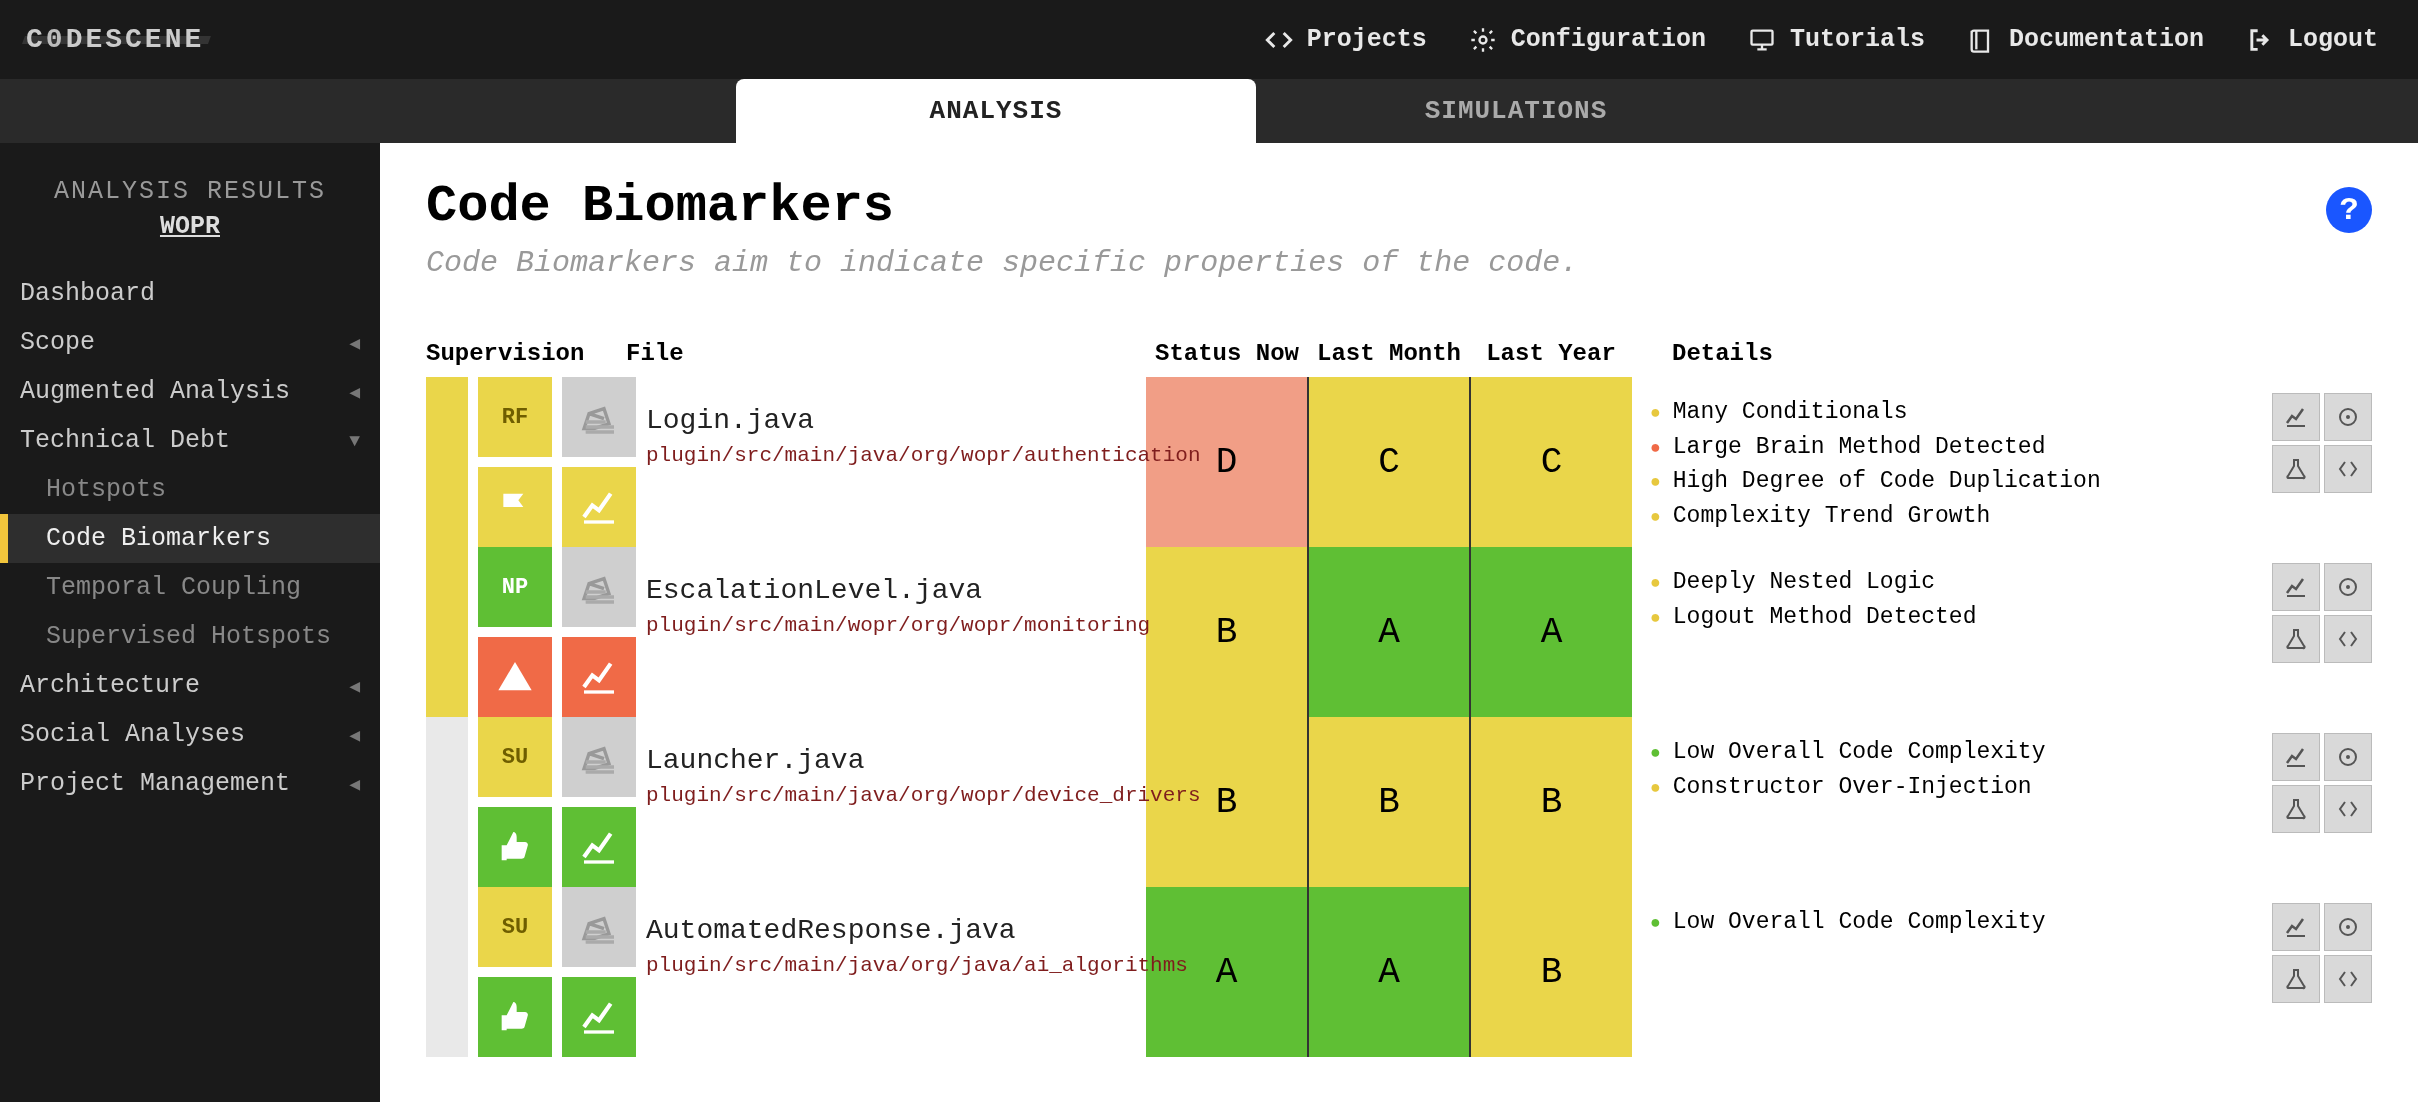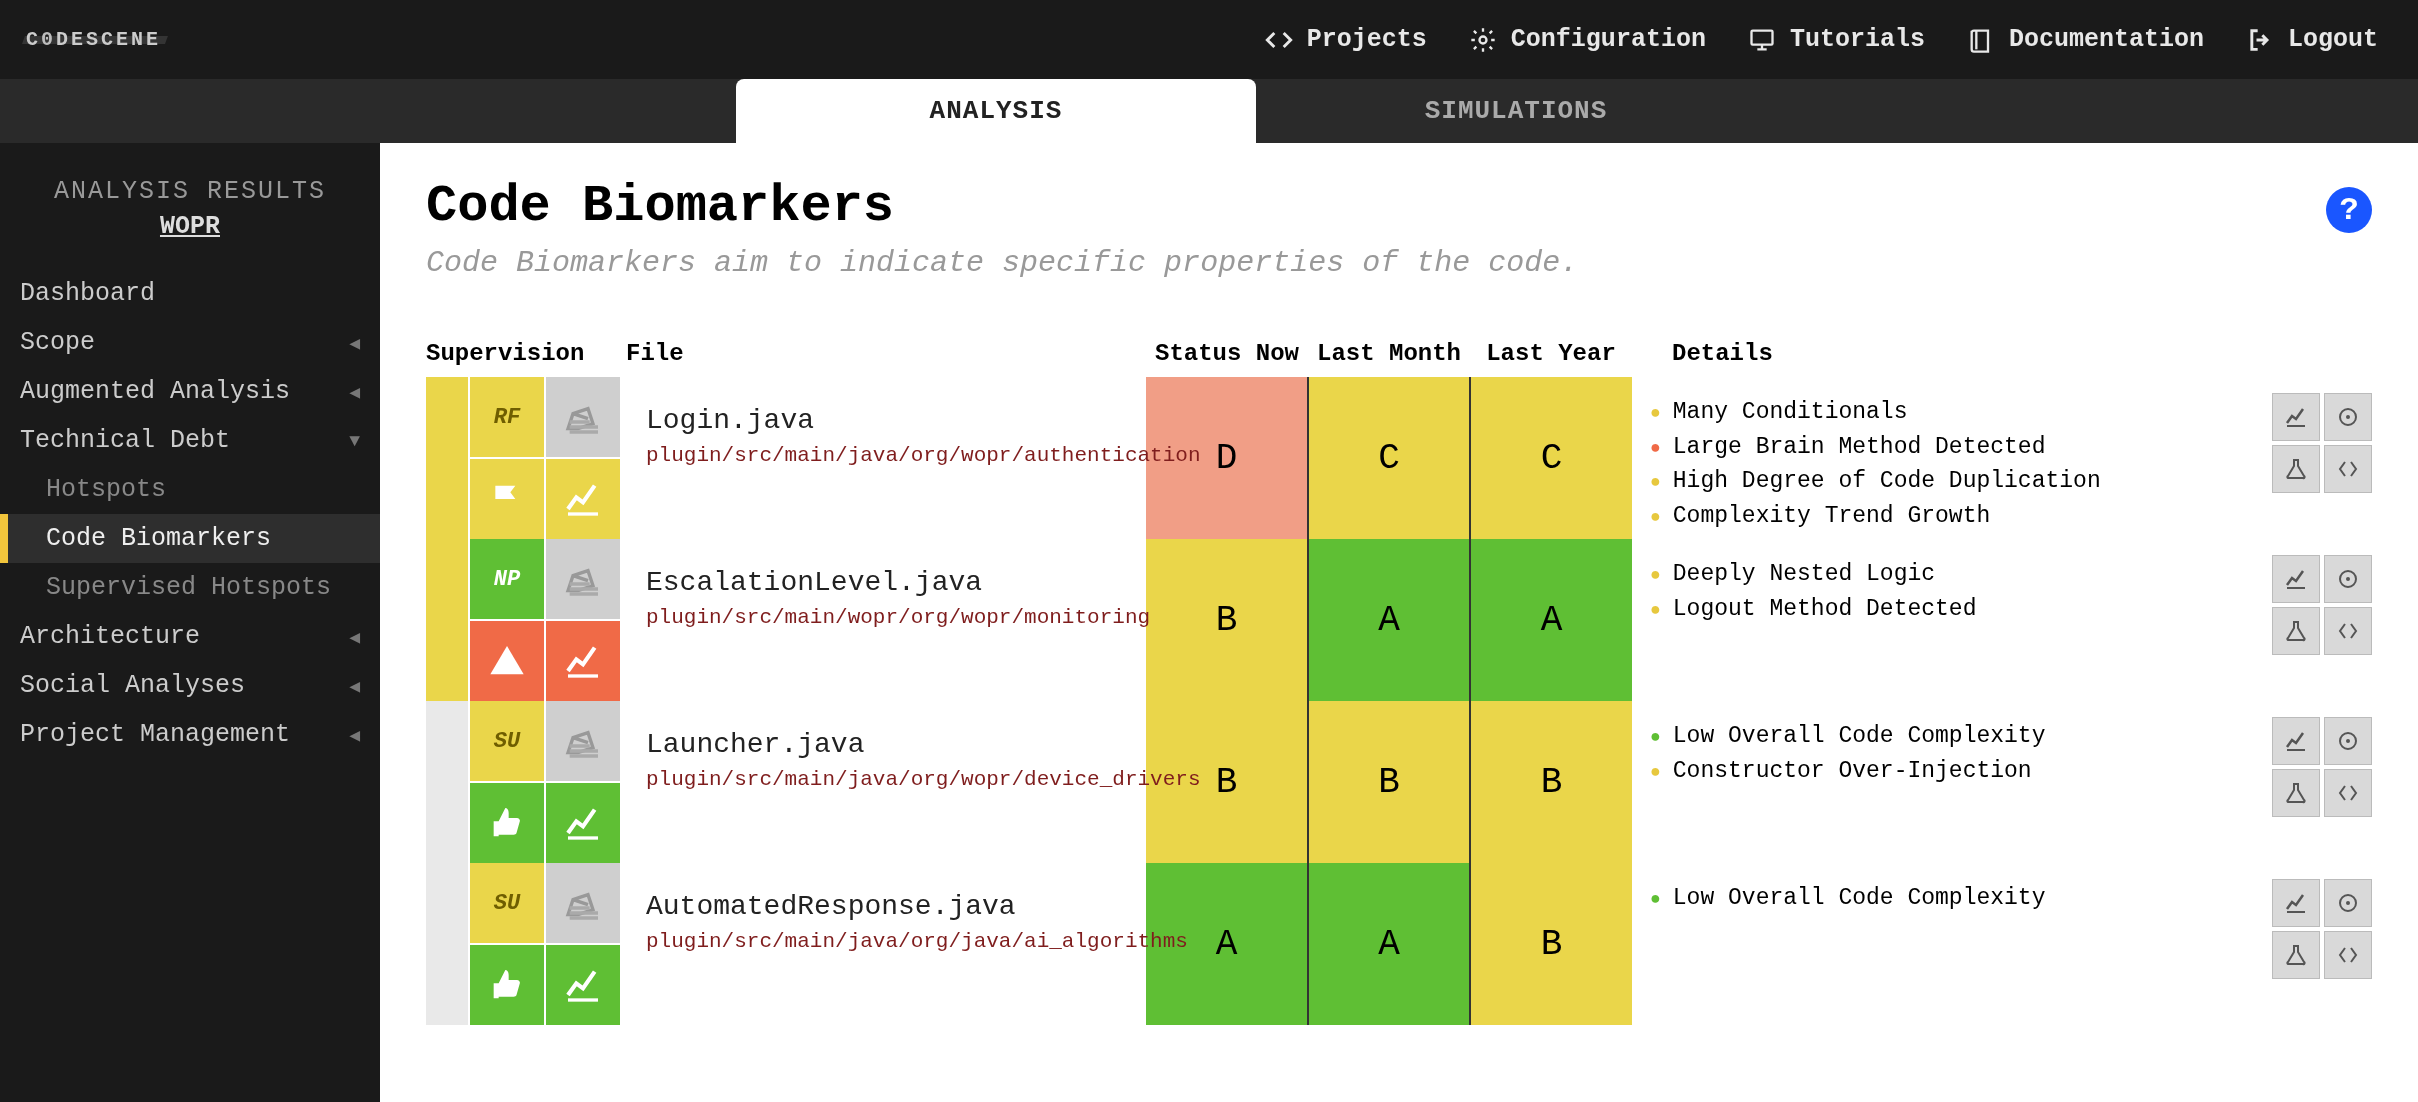--- a/index.html
+++ b/index.html
@@ -12,21 +12,21 @@
 }
 .topbar {
   height: 79px;
   background: #1a1a1a;
   display: flex;
   align-items: center;
   padding: 0 40px 0 26px;
 }
 .logo {
   color: #ccc;
-  font-size: 20px;
+  font-size: 28px;
   letter-spacing: 3px;
   font-weight: bold;
   position: relative;
 }
 .logo .zero { color: #bbb; }
 .logo::after {
   content: "";
   position: absolute;
   left: -4px; right: -4px;
   top: 50%;
@@ -94,21 +94,21 @@
   width: 46px; height: 46px; border-radius: 50%; background: #1a56ff;
   display: flex; align-items: center; justify-content: center;
   color: #fff; font-size: 32px; font-weight: bold; cursor: pointer;
 }
 table { border-collapse: collapse; width: 100%; table-layout: fixed; }
 th { text-align: left; font-size: 24px; font-weight: bold; padding: 10px 0; }
 th.c { text-align: center; }
 td { padding: 0; vertical-align: top; }
 .row { height: 162px; }
 .supcell { width: 190px; padding: 0; }
-.supgrid { display: grid; grid-template-columns: 42px 74px 74px; grid-template-rows: 80px 80px; gap: 2px; font-style: italic; }
+.supgrid { display: grid; grid-template-columns: 42px 74px 74px; grid-template-rows: 80px 80px; gap: 10px; }
 .stripe { grid-row: 1 / span 2; background: #ead64a; }
 .box { display: flex; align-items: center; justify-content: center; font-weight: bold; font-size: 22px; }
 .b-yellow { background: #ead64a; color: #6f5e00; }
 .b-green { background: #5fbf34; color: #fff; }
 .b-red { background: #f06a47; color: #fff; }
 .b-grey { background: #cfcfcf; color: #888; }
 .b-grey svg, .box svg { width: 40px; height: 40px; }
 .stripe.light { background: #e9e9e9; }
 .filecell { padding: 28px 0 0 20px; }
 .filename { font-size: 28px; font-weight: normal; color: #222; }
@@ -192,20 +192,21 @@
         <div class="side-item">
           <span>Augmented Analysis</span>
           <span class="chev">◀</span>
         </div>
         <div class="side-item">
           <span>Technical Debt</span>
           <span class="chev">▼</span>
         </div>
         <div class="side-sub">Hotspots</div>
         <div class="side-sub active">Code Biomarkers</div>
+        <div class="side-sub">Temporal Coupling</div>
         <div class="side-sub">Supervised Hotspots</div>
         <div class="side-item">
           <span>Architecture</span>
           <span class="chev">◀</span>
         </div>
         <div class="side-item">
           <span>Social Analyses</span>
           <span class="chev">◀</span>
         </div>
         <div class="side-item">

